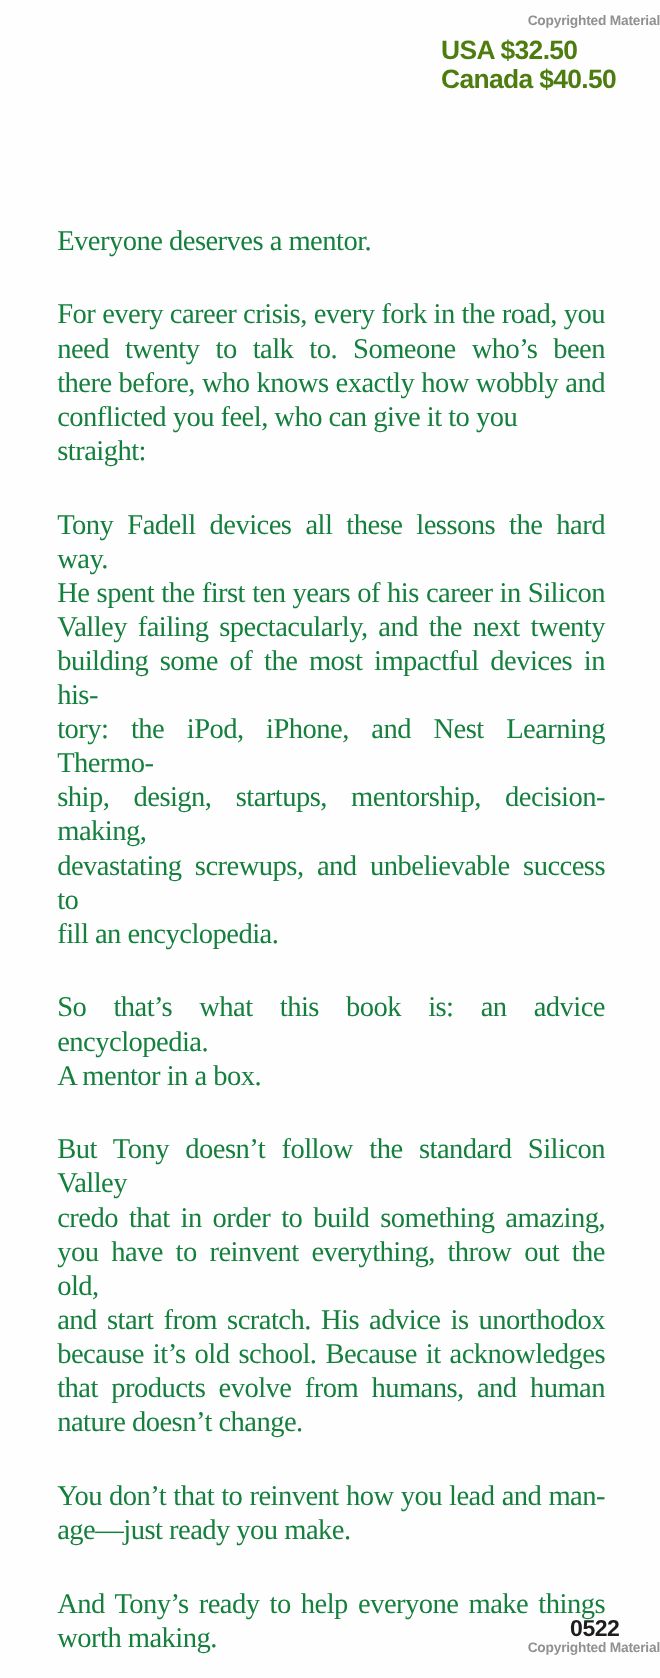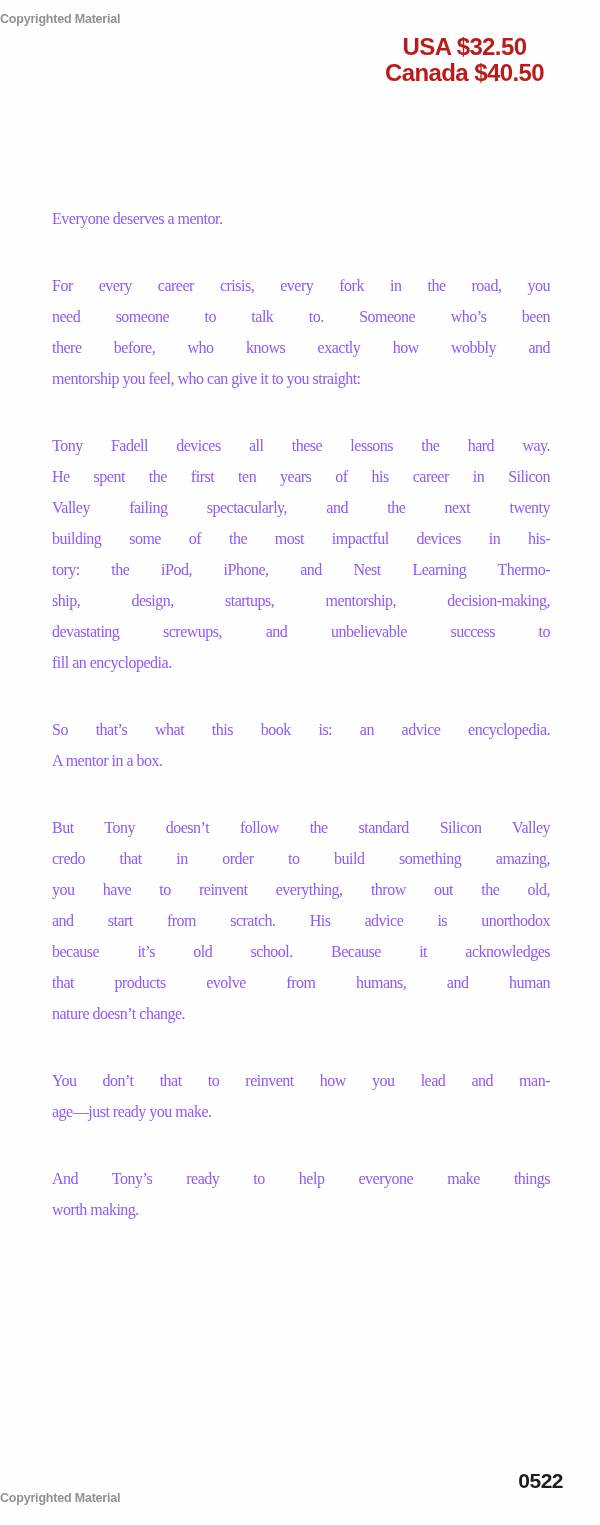--- a/index.html
+++ b/index.html
@@ -11,48 +11,48 @@
     width: 600px;
     height: 1525px;
     background: #fefefe;
     font-family: "Liberation Serif", "DejaVu Serif", serif;
     overflow: hidden;
   }
   .copyright-notice {
     position: absolute;
     left: 0;
     right: 0;
-    text-align: left;
+    text-align: right;
     font-family: "Liberation Sans", "DejaVu Sans", sans-serif;
     font-size: 12.5px;
     font-weight: 700;
     letter-spacing: -0.2px;
     color: #919191;
   }
   .copyright-notice.top { top: 12px; }
   .copyright-notice.bottom { top: 1491px; }
   .price-block {
     position: absolute;
     top: 34px;
-    right: 56px;
-    text-align: center;
+    right: 40px;
+    text-align: left;
     font-family: "Liberation Sans", "DejaVu Sans", sans-serif;
     font-size: 24px;
     font-weight: 700;
     letter-spacing: -0.6px;
     line-height: 26px;
-    color: #b91c1c;
+    color: #4d7c0f;
   }
   .flap-text {
     position: absolute;
     top: 203px;
     left: 52px;
     right: 50px;
-    color: #8b5cf6;
-    font-size: 16px;
+    color: #15803d;
+    font-size: 26px;
     line-height: 31px;
     letter-spacing: -0.5px;
   }
   .para {
     margin: 0 0 36px 0;
     padding: 0;
   }
   .para:last-child { margin-bottom: 16px; }
   .line {
     display: block;
@@ -85,23 +85,23 @@
     <div>USA $32.50</div>
     <div>Canada $40.50</div>
   </div>
 
   <div class="flap-text" id="flap-text">
       <p class="para">
         <span class="line">Everyone deserves a mentor.</span>
       </p>
       <p class="para">
         <span class="line fill">For every career crisis, every fork in the road, you</span>
-        <span class="line fill">need someone to talk to. Someone who’s been</span>
+        <span class="line fill">need twenty to talk to. Someone who’s been</span>
         <span class="line fill">there before, who knows exactly how wobbly and</span>
-        <span class="line">mentorship you feel, who can give it to you straight:</span>
+        <span class="line">conflicted you feel, who can give it to you straight:</span>
       </p>
       <p class="para">
         <span class="line fill">Tony Fadell devices all these lessons the hard way.</span>
         <span class="line fill">He spent the first ten years of his career in Silicon</span>
         <span class="line fill">Valley failing spectacularly, and the next twenty</span>
         <span class="line fill">building some of the most impactful devices in his-</span>
         <span class="line fill">tory: the iPod, iPhone, and Nest Learning Thermo-</span>
         <span class="line fill">ship, design, startups, mentorship, decision-making,</span>
         <span class="line fill">devastating screwups, and unbelievable success to</span>
         <span class="line">fill an encyclopedia.</span>

